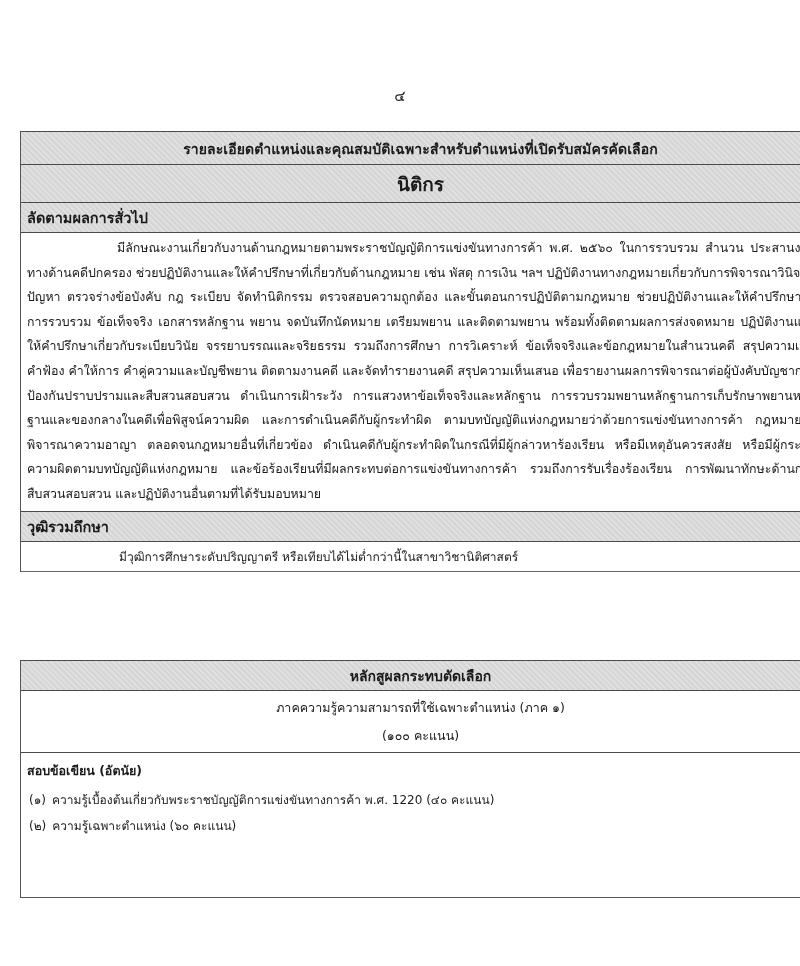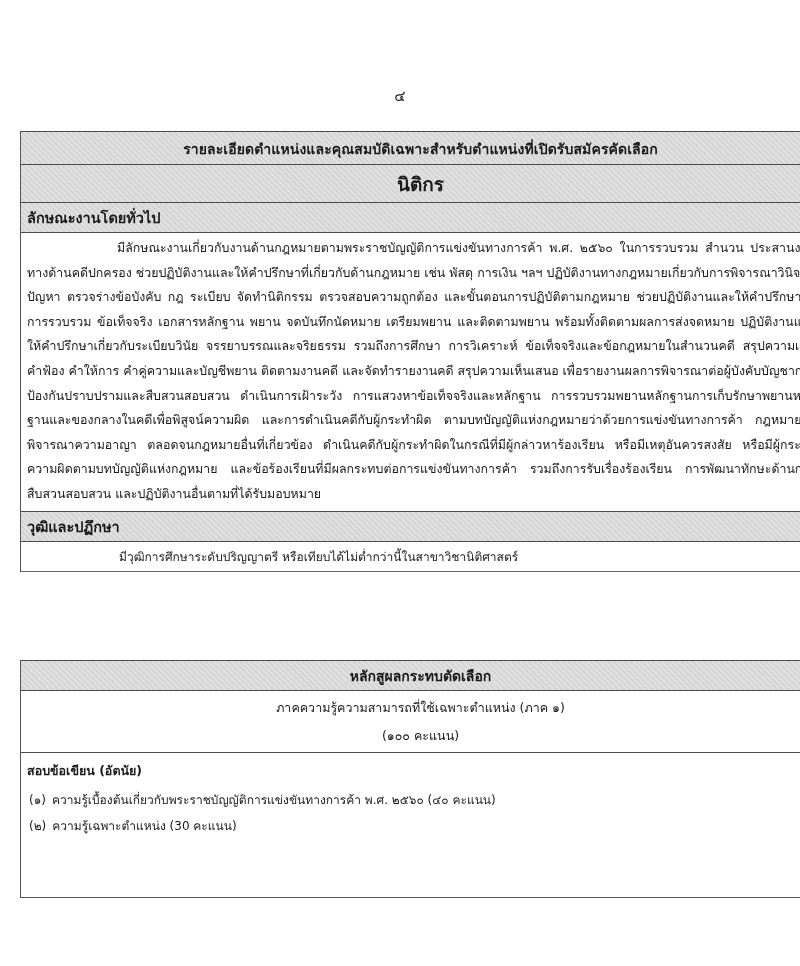--- a/index.html
+++ b/index.html
@@ -128,41 +128,41 @@
 <div class="page-number">๔</div>
 
 <div class="table" id="t1">
   <div class="row top shaded title-row">
     <span>รายละเอียดตำแหน่งและคุณสมบัติเฉพาะสำหรับตำแหน่งที่เปิดรับสมัครคัดเลือก</span>
   </div>
   <div class="row shaded position-row">
     <span>นิติกร</span>
   </div>
   <div class="row shaded section-row">
-    <span>ลักษณะงานโดยทั่วไป</span>
+    <span>ลัดตามผลการสั่วไป</span>
   </div>
   <div class="row body-row"><span class="indent"></span><span>มีลักษณะงานเกี่ยวกับงานด้านกฎหมายตามพระราชบัญญัติการแข่งขันทางการค้า พ.ศ. ๒๕๖๐ ในการรวบรวม สำนวน ประสานงานทางด้านคดีปกครอง ช่วยปฏิบัติงานและให้คำปรึกษาที่เกี่ยวกับด้านกฎหมาย เช่น พัสดุ การเงิน ฯลฯ ปฏิบัติงานทางกฎหมายเกี่ยวกับการพิจารณาวินิจฉัยปัญหา ตรวจร่างข้อบังคับ กฎ ระเบียบ จัดทำนิติกรรม ตรวจสอบความถูกต้อง และขั้นตอนการปฏิบัติตามกฎหมาย ช่วยปฏิบัติงานและให้คำปรึกษาในการรวบรวม ข้อเท็จจริง เอกสารหลักฐาน พยาน จดบันทึกนัดหมาย เตรียมพยาน และติดตามพยาน พร้อมทั้งติดตามผลการส่งจดหมาย ปฏิบัติงานและให้คำปรึกษาเกี่ยวกับระเบียบวินัย จรรยาบรรณและจริยธรรม รวมถึงการศึกษา การวิเคราะห์ ข้อเท็จจริงและข้อกฎหมายในสำนวนคดี สรุปความเห็น คำฟ้อง คำให้การ คำคู่ความและบัญชีพยาน ติดตามงานคดี และจัดทำรายงานคดี สรุปความเห็นเสนอ เพื่อรายงานผลการพิจารณาต่อผู้บังคับบัญชาการป้องกันปราบปรามและสืบสวนสอบสวน ดำเนินการเฝ้าระวัง การแสวงหาข้อเท็จจริงและหลักฐาน การรวบรวมพยานหลักฐานการเก็บรักษาพยานหลักฐานและของกลางในคดีเพื่อพิสูจน์ความผิด และการดำเนินคดีกับผู้กระทำผิด ตามบทบัญญัติแห่งกฎหมายว่าด้วยการแข่งขันทางการค้า กฎหมายวิธีพิจารณาความอาญา ตลอดจนกฎหมายอื่นที่เกี่ยวข้อง ดำเนินคดีกับผู้กระทำผิดในกรณีที่มีผู้กล่าวหาร้องเรียน หรือมีเหตุอันควรสงสัย หรือมีผู้กระทำความผิดตามบทบัญญัติแห่งกฎหมาย และข้อร้องเรียนที่มีผลกระทบต่อการแข่งขันทางการค้า รวมถึงการรับเรื่องร้องเรียน การพัฒนาทักษะด้านการสืบสวนสอบสวน และปฏิบัติงานอื่นตามที่ได้รับมอบหมาย</span></div>
   <div class="row shaded section-row">
-    <span>วุฒิและปฏึกษา</span>
+    <span>วุฒิรวมถึกษา</span>
   </div>
   <div class="row edu-row last">
     <span>มีวุฒิการศึกษาระดับปริญญาตรี หรือเทียบได้ไม่ต่ำกว่านี้ในสาขาวิชานิติศาสตร์</span>
   </div>
 </div>
 
 <div class="table" id="t2">
   <div class="row top shaded exam-title">
     <span>หลักสูผลกระทบตัดเลือก</span>
   </div>
   <div class="row exam-sub">
     <div>ภาคความรู้ความสามารถที่ใช้เฉพาะตำแหน่ง (ภาค ๑)</div>
     <div>(๑๐๐ คะแนน)</div>
   </div>
   <div class="exam-body">
     <div class="exam-heading">สอบข้อเขียน (อัตนัย)</div>
     <div class="exam-item">
-      <span class="num">(๑)</span><span>ความรู้เบื้องต้นเกี่ยวกับพระราชบัญญัติการแข่งขันทางการค้า พ.ศ. ๒๕๖๐ (๔๐ คะแนน)</span>
+      <span class="num">(๑)</span><span>ความรู้เบื้องต้นเกี่ยวกับพระราชบัญญัติการแข่งขันทางการค้า พ.ศ. 1220 (๔๐ คะแนน)</span>
     </div>
     <div class="exam-item">
-      <span class="num">(๒)</span><span>ความรู้เฉพาะตำแหน่ง (30 คะแนน)</span>
+      <span class="num">(๒)</span><span>ความรู้เฉพาะตำแหน่ง (๖๐ คะแนน)</span>
     </div>
   </div>
 </div>
 
 </body></html>

